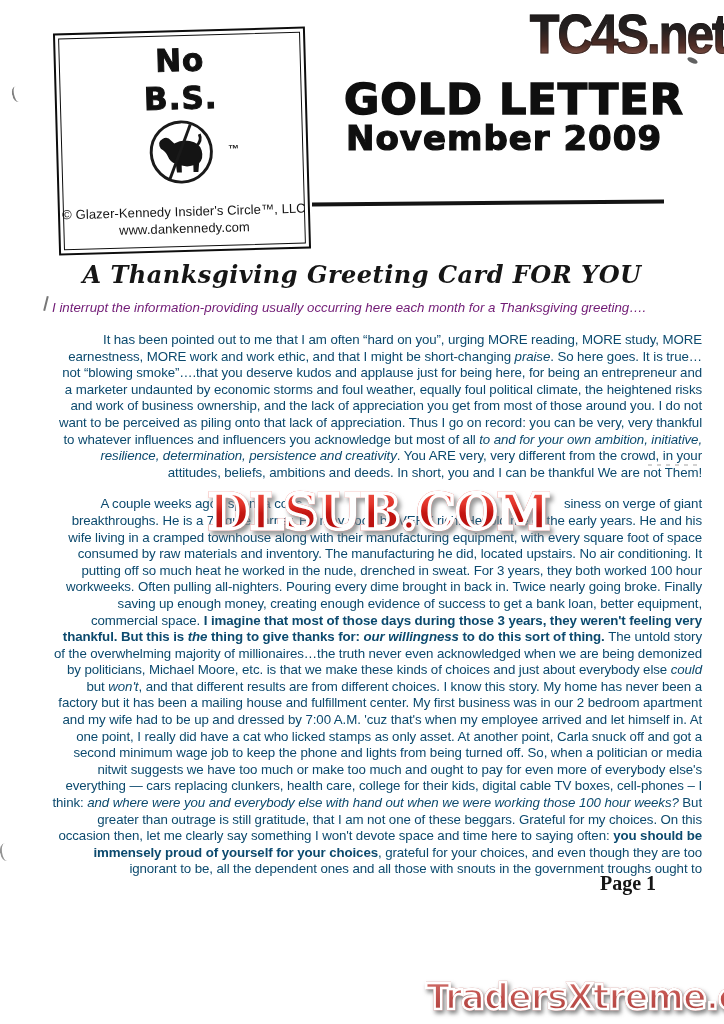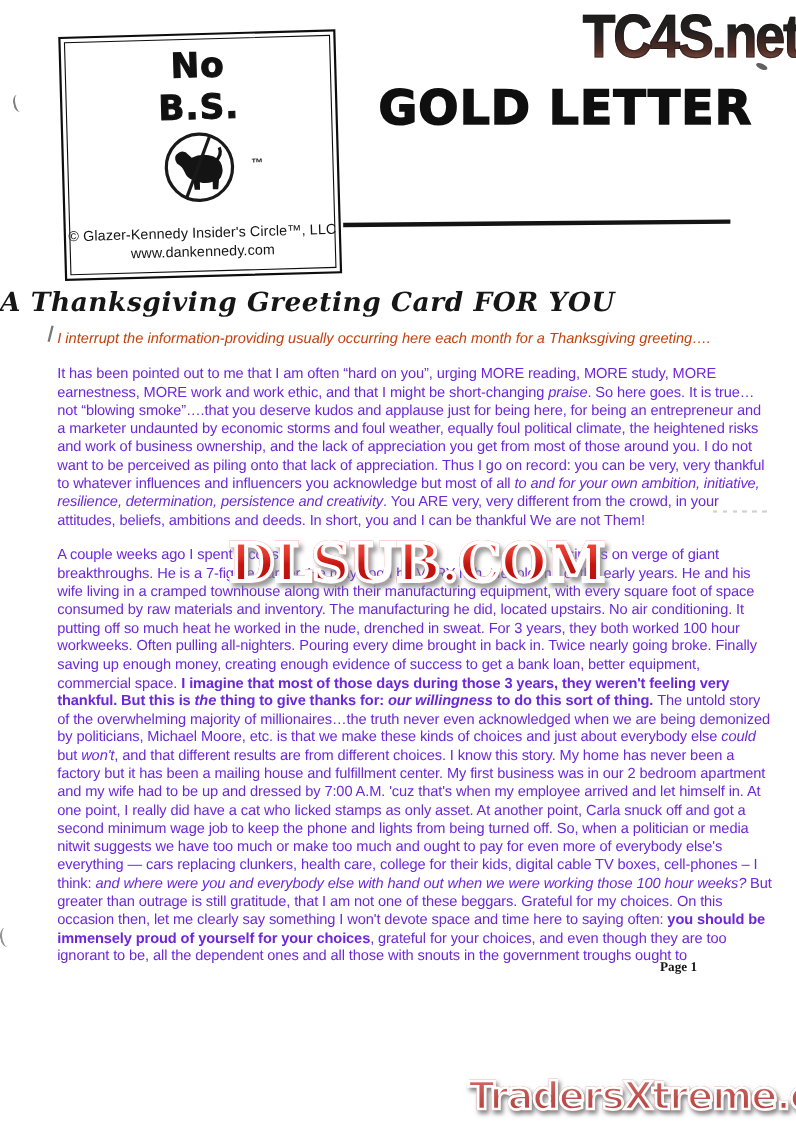--- a/index.html
+++ b/index.html
@@ -53,31 +53,31 @@
     font-family:"DejaVu Sans", sans-serif; font-weight:900;
     font-size:34px; letter-spacing:1px; color:#0f0f0f;
     -webkit-text-stroke:1.2px #0f0f0f;
   }
   .title-rule {
     position:absolute; left:312px; top:201px; width:352px; height:3.5px;
     background:#141414; transform:rotate(-.5deg);
   }
   
   .greeting {
-    position:absolute; left:0; top:260px; width:100%; text-align:left;
+    position:absolute; left:0; top:260px; width:100%; text-align:center;
     font-family:"DejaVu Serif", serif; font-style:italic; font-weight:600;
     font-size:24px; letter-spacing:.5px; color:#161616;
   }
   .intro {
     position:absolute; left:52px; top:300px; width:648px;
-    font-style:italic; font-size:13.3px; color:#c2410c;
+    font-style:italic; font-size:13.3px; color:#701a75;
   }
   .body-text {
     position:absolute; left:52px; top:332px; width:650px;
-    font-size:13.3px; line-height:16.6px; color:#6d28d9; text-align:left;
+    font-size:13.3px; line-height:16.6px; color:#0c4a6e; text-align:right;
     letter-spacing:-0.1px;
   }
   .body-text p + p { margin-top:15px; }
   .r-b { font-weight:bold; }
   .r-i { font-style:italic; }
   .r-u { }
   .r-sp { display:inline-block; width:262px; }
   
   .wm-center {
     position:absolute; left:208px; top:484px;
@@ -85,21 +85,21 @@
     font-size:48px; letter-spacing:0;
     background:linear-gradient(180deg,#ef5a4e 0%,#e3342a 36%,#c41511 52%,#b00f0f 100%);
     -webkit-background-clip:text; background-clip:text; color:transparent;
     -webkit-text-stroke:3.5px #ffffff; paint-order:stroke fill;
     filter:drop-shadow(3px 4px 2px rgba(130,130,130,.8));
     text-align:center;
   }
   
   .page-num {
     position:absolute; left:600px; top:872px;
-    font-family:"Liberation Serif", serif; font-size:12px; font-weight:600; color:#161616;
+    font-family:"Liberation Serif", serif; font-size:20px; font-weight:600; color:#161616;
   }
   .wm-bottom {
     position:absolute; left:426px; top:977px;
     font-family:"DejaVu Sans", sans-serif; font-weight:bold;
     font-size:35px; letter-spacing:-1px;
     background:linear-gradient(180deg,#d2726d 0%,#c2534f 45%,#ab3c39 100%);
     -webkit-background-clip:text; background-clip:text; color:transparent;
     -webkit-text-stroke:2.5px #ffffff; paint-order:stroke fill;
     filter:drop-shadow(2px 3px 2px rgba(110,110,110,.85));
   }
@@ -134,20 +134,21 @@
         <path d="M50,30 q7,-6 4,-13" stroke="#141414" stroke-width="3" fill="none"></path>
         <line x1="45" y1="7" x2="22" y2="64" stroke="#1a1a1a" stroke-width="3"></line>
       </svg>
     </div>
     <div class="logo-tm">™</div>
     <div class="logo-copy c1">© Glazer-Kennedy Insider's Circle™, LLC</div>
     <div class="logo-copy c2">www.dankennedy.com</div>
   </div>
 
   <div class="mast-title">GOLD LETTER</div>
+  <div class="mast-issue">November 2009</div>
   <div class="title-rule"></div>
 
   <div class="greeting">A Thanksgiving Greeting Card FOR YOU</div>
   <div class="intro">I interrupt the information-providing usually occurring here each month for a Thanksgiving greeting….</div>
 
   <div class="body-text">
     <p><span>It has been pointed out to me that I am often “hard on you”, urging MORE reading, MORE study, MORE earnestness, MORE work and work ethic, and that I might be short-changing </span><span class="r-i">praise</span><span>. So here goes. It is true… not “blowing smoke”….that you deserve kudos and applause just for being here, for being an entrepreneur and a marketer undaunted by economic storms and foul weather, equally foul political climate, the heightened risks and work of business ownership, and the lack of appreciation you get from most of those around you. I do not want to be perceived as piling onto that lack of appreciation. Thus I go on record: you can be very, very thankful to whatever influences and influencers you acknowledge but most of all </span><span class="r-i">to and for your own ambition, initiative, resilience, determination, persistence and creativity</span><span>. You ARE very, very different from the crowd, in your attitudes, beliefs, ambitions and deeds. In short, you and I can be thankful We are not Them!</span></p>
     <p><span>A couple weeks ago I spent a cons</span><span class="r-sp"></span><span>siness on verge of giant breakthroughs. He is a 7-figure earner. He may soon be VERY rich.  He told me of the early years. He and his wife living in a cramped townhouse along with their manufacturing equipment, with every square foot of space consumed by raw materials and inventory. The manufacturing he did, located upstairs. No air conditioning. It putting off so much heat he worked in the nude, drenched in sweat. For 3 years, they both worked 100 hour workweeks. Often pulling all-nighters. Pouring every dime brought in back in. Twice nearly going broke. Finally saving up enough money, creating enough evidence of success to get a bank loan, better equipment, commercial space. </span><span class="r-b">I imagine that most of those days during those 3 years, they weren't feeling very thankful. But this </span><span class="r-b r-u">is</span><span class="r-b"> </span><span class="r-b r-i">the</span><span class="r-b"> thing to give thanks for: </span><span class="r-b r-i">our willingness</span><span class="r-b"> to do this sort of thing. </span><span>The untold story of the overwhelming majority of millionaires…the truth never even acknowledged when we are being demonized by politicians, Michael Moore, etc. is that we make these kinds of choices and just about everybody else </span><span class="r-i">could</span><span> but </span><span class="r-i">won't</span><span>, and that different results are from different choices. I know this story. My home has never been a factory but it has been a mailing house and fulfillment center. My first business was in our 2 bedroom apartment and my wife had to be up and dressed by 7:00 A.M. 'cuz that's when my employee arrived and let himself in. At one point, I really did have a cat who licked stamps as only asset. At another point, Carla snuck off and got a second minimum wage job to keep the phone and lights from being turned off. So, when a politician or media nitwit suggests we have too much or make too much and ought to pay for even more of everybody else's everything — cars replacing clunkers, health care, college for their kids, digital cable TV boxes, cell-phones – I think: </span><span class="r-i">and where were you and everybody else with hand out when we were working those 100 hour weeks?</span><span> But greater than outrage is still gratitude, that I am not one of these beggars. Grateful for my choices. On this occasion then, let me clearly say something I won't devote space and time here to saying often: </span><span class="r-b r-u">you</span><span class="r-b"> should be immensely proud of yourself for your choices</span><span>, grateful for your choices, and even though they are too ignorant to be, all the dependent ones and all those with snouts in the government troughs ought to</span></p>
   </div>
 

